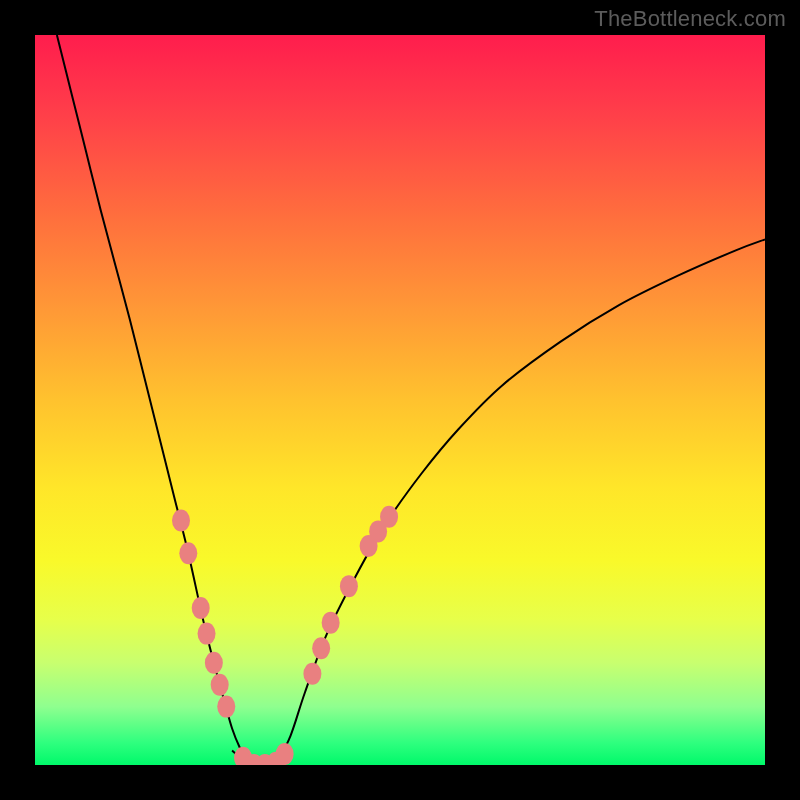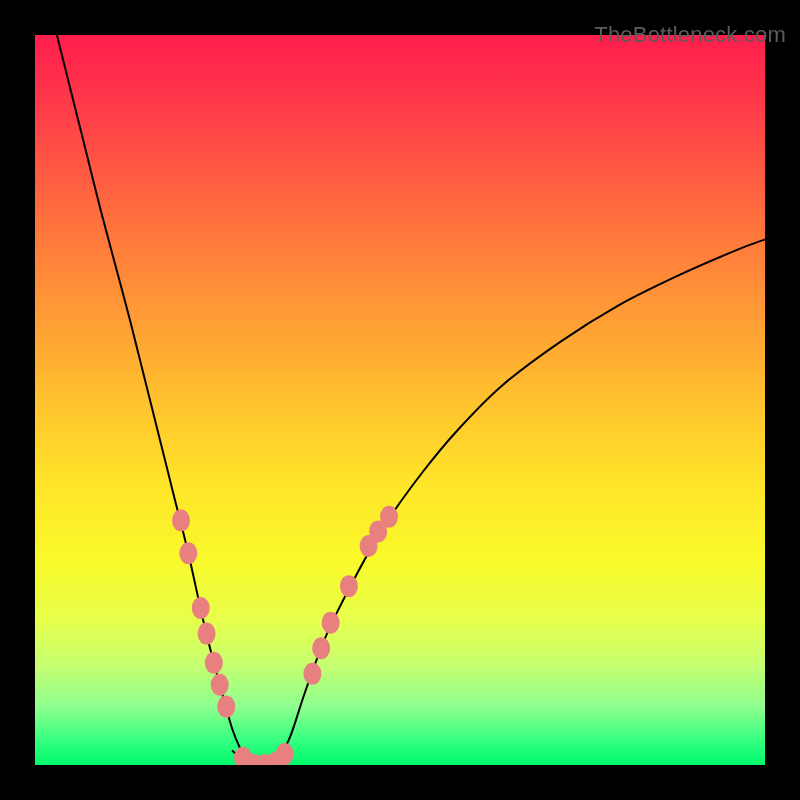--- a/index.html
+++ b/index.html
@@ -42,21 +42,20 @@
   }
   .watermark {
     position: absolute;
     top: 6px;
     right: 14px;
     font-family: Arial, Helvetica, sans-serif;
     font-size: 22px;
     color: #5c5c5c;
     font-weight: 500;
     letter-spacing: 0.2px;
-    margin-top: 16px;
   }
   svg.curves {
     position: absolute;
     left: 0;
     top: 0;
     width: 730px;
     height: 730px;
   }
   .curve {
     fill: none;

